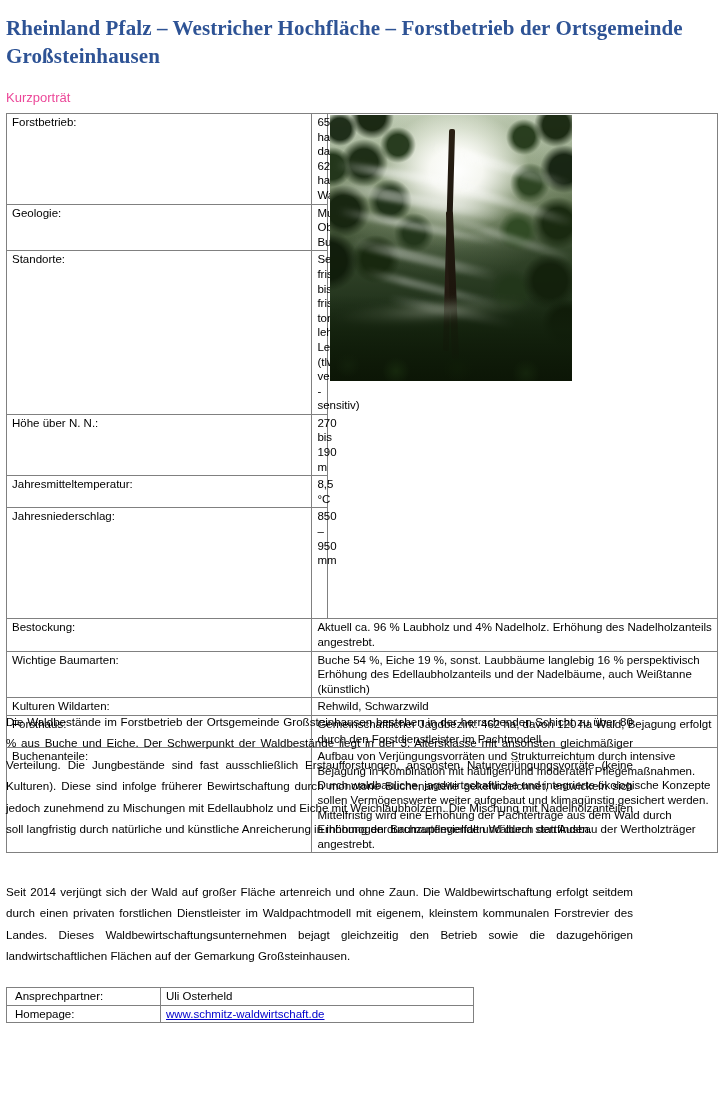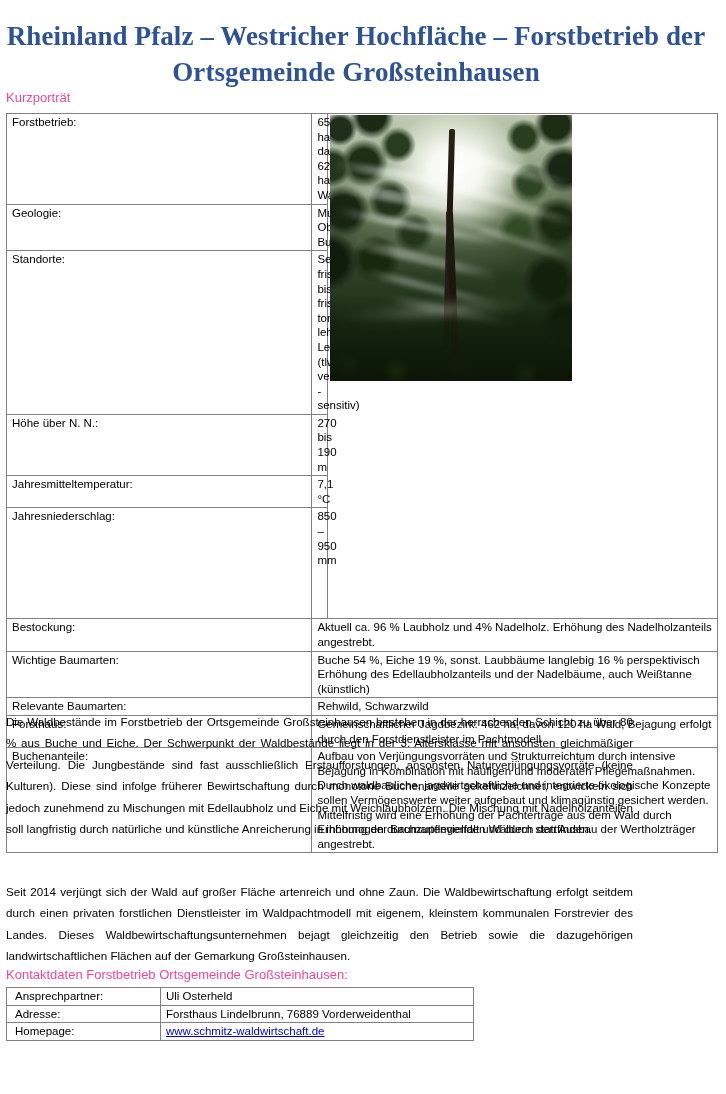--- a/index.html
+++ b/index.html
@@ -23,25 +23,24 @@
     box-sizing: border-box;
   }
 
   
   .doc-title {
     position: absolute;
     left: 6px;
     top: 0px;
     width: 700px;
     font-family: "Liberation Serif", serif;
-    font-size: 27px;
-    line-height: 36px;
+    font-size: 21px;
+    line-height: 28px;
     color: #2E5395;
     letter-spacing: 0.1px;
-    text-align: center;
   }
 
   
   .sec-heading {
     position: absolute;
     font-family: "Liberation Sans", sans-serif;
     font-size: 13px;
     line-height: 16px;
     color: #ec4899;
     white-space: nowrap;
@@ -253,64 +252,59 @@
         <td class="label">Standorte:</td>
         <td class="value" style="white-space:pre-line;">Sehr frische bis frische tonig-lehmige Lehmsande/Schlufflehme
  (tlw. vernässend - sensitiv)</td>
       </tr>
       <tr>
         <td class="label">Höhe über N. N.:</td>
         <td class="value">270 bis 190 m</td>
       </tr>
       <tr>
         <td class="label">Jahresmitteltemperatur:</td>
-        <td class="value">7,1 °C</td>
+        <td class="value">8,5 °C</td>
       </tr>
       <tr class="tall-row">
         <td class="label">Jahresniederschlag:</td>
         <td class="value">850 – 950 mm</td>
       </tr>
       <tr>
         <td class="label">Bestockung:</td>
         <td class="value" colspan="2">Aktuell ca. 96 % Laubholz und 4%  Nadelholz. Erhöhung des Nadelholzanteils angestrebt.</td>
       </tr>
       <tr>
         <td class="label">Wichtige Baumarten:</td>
         <td class="value" colspan="2">Buche 54 %, Eiche 19 %, sonst. Laubbäume langlebig 16 % perspektivisch Erhöhung des Edellaubholzanteils und der Nadelbäume, auch Weißtanne (künstlich)</td>
       </tr>
       <tr>
-        <td class="label">Relevante Baumarten:</td>
+        <td class="label">Kulturen Wildarten:</td>
         <td class="value" colspan="2">Rehwild, Schwarzwild</td>
       </tr>
       <tr>
         <td class="label">Forsthaus:</td>
         <td class="value" colspan="2">Gemeinschaftlicher Jagdbezirk: 462 ha, davon 120 ha Wald, Bejagung erfolgt durch den Forstdienstleister im Pachtmodell</td>
       </tr>
       <tr>
         <td class="label">Buchenanteile:</td>
         <td class="value" colspan="2">Aufbau von Verjüngungsvorräten und Strukturreichtum durch intensive Bejagung in Kombination mit häufigen und moderaten Pflegemaßnahmen. Durch waldbauliche, jagdwirtschaftliche und integrierte ökologische Konzepte sollen Vermögenswerte weiter aufgebaut und klimagünstig gesichert werden. Mittelfristig wird eine Erhöhung der Pachterträge aus dem Wald durch Erhöhung der Baumartenvielfalt und durch den Ausbau der Wertholzträger angestrebt.</td>
       </tr>
     </tbody>
   </table>
 
   <p class="body-para" id="para-1">Die Waldbestände im Forstbetrieb der Ortsgemeinde Großsteinhausen bestehen in der herrschenden Schicht zu über 80 % aus Buche und Eiche. Der Schwerpunkt der Waldbestände liegt in der 3. Altersklasse mit ansonsten gleichmäßiger Verteilung. Die Jungbestände sind fast ausschließlich Erstaufforstungen, ansonsten Naturverjüngungsvorräte (keine Kulturen). Diese sind infolge früherer Bewirtschaftung durch monotone Buchenanteile gekennzeichnet, entwickeln sich jedoch zunehmend zu Mischungen mit Edellaubholz und Eiche mit Weichlaubhölzern. Die Mischung mit Nadelholzanteilen soll langfristig durch natürliche und künstliche Anreicherung in inhomogen durchzupflegenden Wäldern stattfinden.</p>
   <p class="body-para" id="para-2">Seit 2014 verjüngt sich der Wald  auf großer Fläche artenreich und ohne Zaun. Die Waldbewirtschaftung erfolgt seitdem durch einen privaten forstlichen Dienstleister im Waldpachtmodell mit eigenem, kleinstem kommunalen Forstrevier des Landes. Dieses Waldbewirtschaftungsunternehmen bejagt gleichzeitig den Betrieb sowie die dazugehörigen landwirtschaftlichen Flächen auf der Gemarkung Großsteinhausen.</p>
 
-  <div class="sec-heading" id="heading-kontakt">Kontaktdaten Forstbetrieb Ortsgemeinde Großsteinhausen:</div>
 
   <table class="doc-table" id="kontakt-table">
     <tbody>
       <tr>
         <td class="label">Ansprechpartner:</td>
         <td>Uli Osterheld</td>
       </tr>
       <tr>
-        <td class="label">Adresse:</td>
-        <td>Forsthaus Lindelbrunn, 76889 Vorderweidenthal</td>
-      </tr>
-      <tr>
         <td class="label">Homepage:</td>
         <td><span class="link">www.schmitz-waldwirtschaft.de</span></td>
       </tr>
     </tbody>
   </table>
 
 </div>
 
 </body></html>

